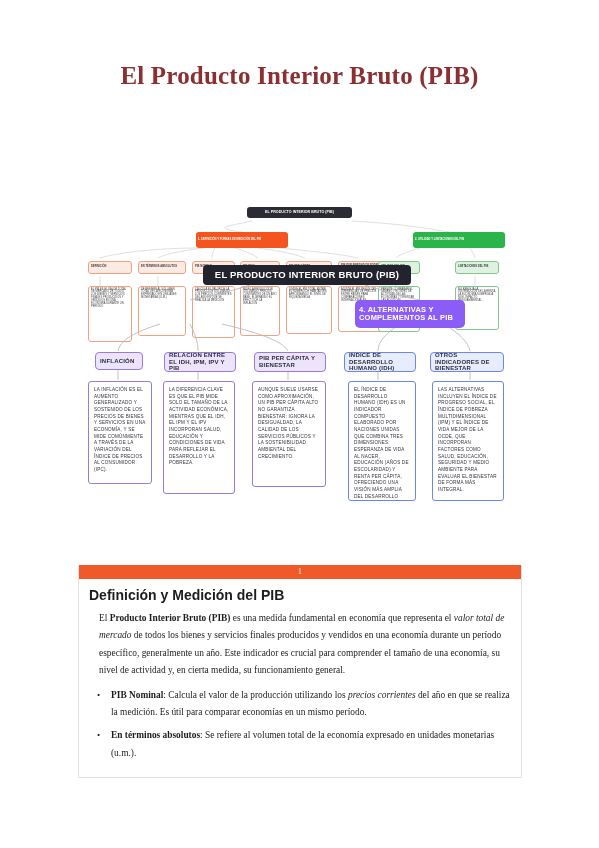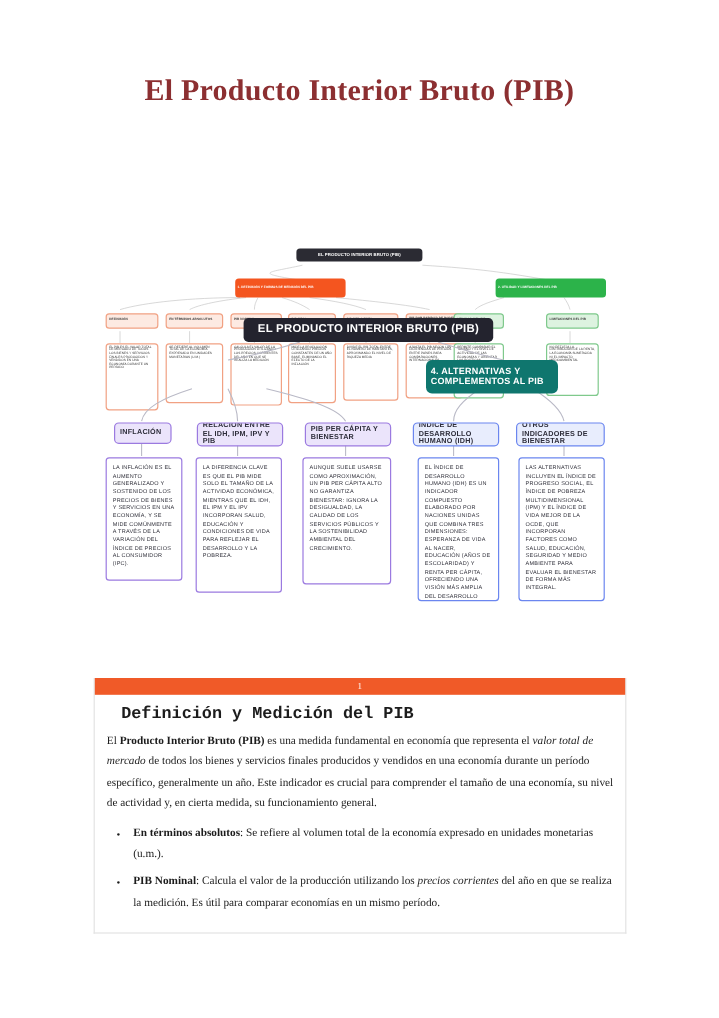--- a/index.html
+++ b/index.html
@@ -53,21 +53,21 @@
            align-items:flex-start;font-weight:400 !important;}
   .m1-leafg{background:#ffffff;color:#3a3a3a;border:.5px solid #7fc98c;
             align-items:flex-start;font-weight:400 !important;}
 
   
   #map2{width:599px;height:290px;margin-top:10px;}
   #map2 .node{font-size:6px;padding:3px 4px;letter-spacing:.2px;}
   .m2-root{background:#23232e;color:#ffffff;font-size:9.5px !important;
            justify-content:center;text-align:center;border-radius:4px;}
   .m2-purple{background:#8b5cf6;color:#ffffff;font-size:7.5px !important;border-radius:5px;}
-  .m2-blue{background:#0f766e;color:#ffffff;font-size:7.5px !important;border-radius:5px;}
+  .m2-blue{background:#8b5cf6;color:#ffffff;font-size:7.5px !important;border-radius:5px;}
   .m2-sub-p{background:#ebe4fb;color:#2d2d3a;border:1px solid #9b7ae0;border-radius:4px;}
   .m2-sub-b{background:#e8edfd;color:#2d2d3a;border:1px solid #6b86ef;border-radius:4px;}
   .m2-txt-p{background:#ffffff;color:#32323c;border:1.2px solid #9b7ae0;
             border-radius:3px;align-items:flex-start;font-weight:400 !important;
             font-size:4.6px !important;line-height:1.45;}
   .m2-txt-b{background:#ffffff;color:#32323c;border:1.2px solid #6b86ef;
             border-radius:3px;align-items:flex-start;font-weight:400 !important;
             font-size:4.6px !important;line-height:1.45;}
 
   
@@ -77,28 +77,28 @@
     border-bottom:1px solid #e3e3e3;
     box-sizing:border-box;
   }
   .pagebar{
     background:#f05a28;color:#ffffff;text-align:center;
     font-family:"Liberation Serif", serif;font-size:7.5px;
     padding:2px 0 3px;letter-spacing:.3px;
   }
   .doc-body{padding:6px 10px 9px 10px;}
   .doc-h2{
-    font-family:Liberation Mono, monospace;
+    font-family:Liberation Sans, sans-serif;
     font-size:14px;font-weight:700;color:#1c1c1c;
-    margin:2px 0 7px 12px;
+    margin:2px 0 7px 0;
   }
   .doc-p{
     font-family:"Liberation Serif", serif;
     font-size:9.4px;color:#1c1c1c;line-height:1.85;
-    margin:0 0 7px 0;text-align:left;
+    margin:0 0 7px 10px;text-align:left;
   }
   .doc-p b{font-weight:700;}
   .doc-p i{font-style:italic;}
   ul.doc-list{margin:0;padding-left:22px;list-style:none;}
   ul.doc-list li{
     font-family:"Liberation Serif", serif;
     font-size:9.4px;color:#1c1c1c;line-height:1.85;
     margin-bottom:6px;position:relative;
   }
   ul.doc-list li:before{
@@ -264,19 +264,19 @@
 
   <div class="doc">
     <div class="pagebar">1</div>
     <div class="doc-body">
       <div class="doc-h2">Definición y Medición del PIB</div>
 
       <p class="doc-p"><span>El </span><b>Producto Interior Bruto (PIB)</b><span> es una medida fundamental en economía que representa el </span><i>valor total de mercado</i><span> de todos los bienes y servicios finales producidos y vendidos en una economía durante un período específico, generalmente un año. Este indicador es crucial para comprender el tamaño de una economía, su nivel de actividad y, en cierta medida, su funcionamiento general.</span></p>
 
 
       <ul class="doc-list">
+        <li><b>PIB Nominal</b><span>: Calcula el valor de la producción utilizando los </span><i>precios corrientes</i><span> del año en que se realiza la medición. Es útil para comparar economías en un mismo período.</span></li>
         <li><b>En términos absolutos</b><span>: Se refiere al volumen total de la economía expresado en unidades monetarias (u.m.).</span></li>
-        <li><b>PIB Nominal</b><span>: Calcula el valor de la producción utilizando los </span><i>precios corrientes</i><span> del año en que se realiza la medición. Es útil para comparar economías en un mismo período.</span></li>
       </ul>
     </div>
   </div>
 
 </div>
 
 </body></html>

